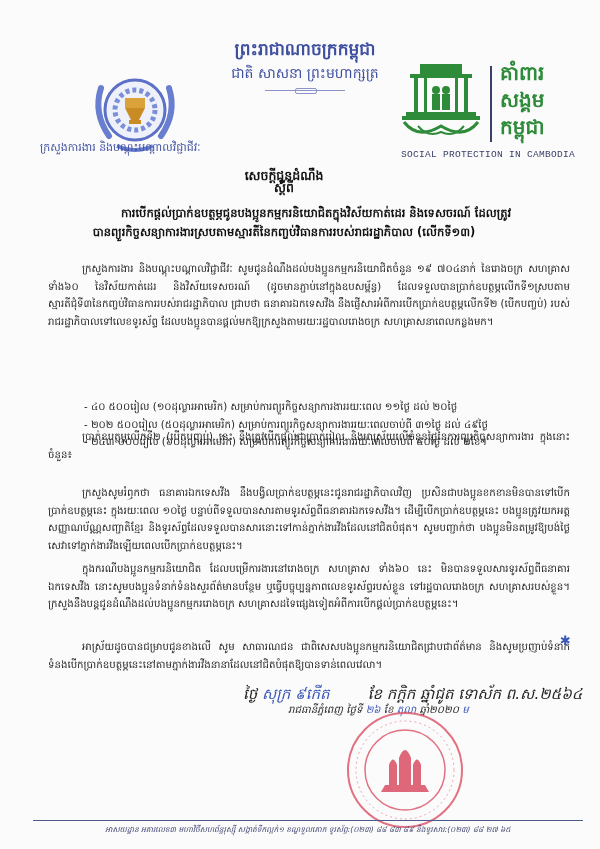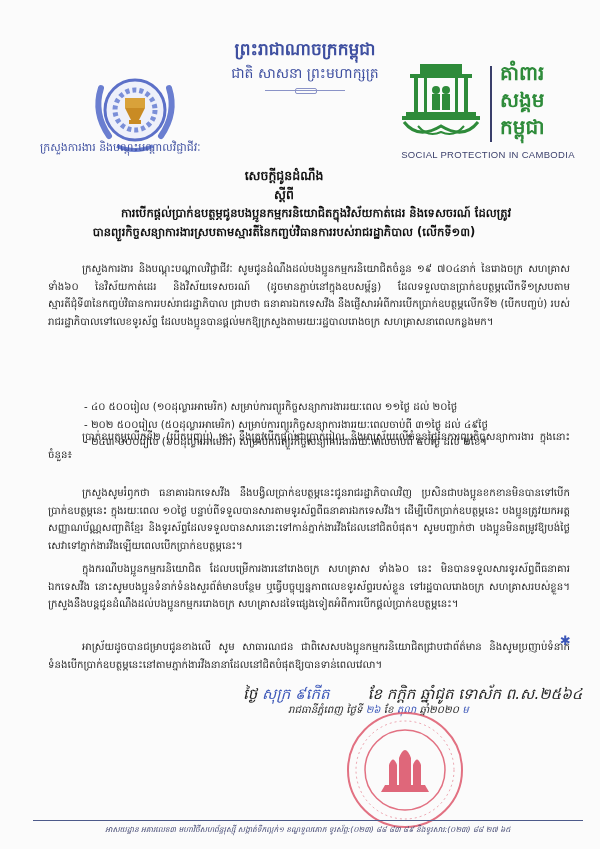--- a/index.html
+++ b/index.html
@@ -7,21 +7,21 @@
     width:600px; height:849px; background:#fbfbfb; position:relative; overflow:hidden;
     font-family:"DejaVu Sans", sans-serif; color:#1a1a1a;
   }
   .abs { position:absolute; }
   .kingdom-title { left:210px; top:38px; width:190px; text-align:center; font-family:"DejaVu Serif", serif; font-weight:bold; font-size:17px; color:#3e4fa0; }
   .kingdom-motto { left:210px; top:64px; width:190px; text-align:center; font-family:"DejaVu Serif", serif; font-size:14px; color:#3e4fa0; }
   .ornament { left:265px; top:90px; width:80px; height:1px; background:#8a93c7; }
   .ornament-mid { left:295px; top:88px; width:20px; height:4px; border:1px solid #8a93c7; border-radius:2px; }
   .ministry-logo { left:87px; top:58px; width:96px; height:100px; }
   .sp-logo { left:398px; top:60px; width:180px; height:86px; }
-  .sp-caption { left:398px; top:149px; width:180px; text-align:center; font-family:Liberation Sans, sans-serif; font-size:9.5px; color:#3a3f6b; letter-spacing:0.3px; }
+  .sp-caption { left:398px; top:149px; width:180px; text-align:center; font-family:Liberation Mono, monospace; font-size:9.5px; color:#3a3f6b; letter-spacing:0.3px; }
   .ministry-name { left:40px; top:140px; font-size:11px; font-weight:normal; color:#3e4fa0; }
   .notice-title { left:0; width:568px; text-align:center; font-weight:bold; font-size:12.5px; color:#111; }
   .para { left:48px; width:522px; font-size:10.2px; line-height:17.6px; color:#222; text-align:justify; }
   .para p { margin:0; }
   .indent { text-indent:34px; }
   .list { left:84px; width:490px; font-size:10.2px; line-height:17.6px; color:#222; }
   .list div { white-space:nowrap; }
   .date1 { left:243px; top:684px; font-size:15px; color:#222; font-style:italic; }
   .date2 { left:288px; top:703px; font-size:10.2px; color:#222; font-style:italic; }
   .handwrite { color:#3b56b8; font-style:italic; }
@@ -73,21 +73,21 @@
     <div>គាំពារ</div>
     <div>សង្គម</div>
     <div>កម្ពុជា</div>
   </div>
 </div>
 <div class="abs sp-caption">SOCIAL PROTECTION IN CAMBODIA</div>
 
 <div class="abs ministry-name">ក្រសួងការងារ និងបណ្ដុះបណ្ដាលវិជ្ជាជីវៈ</div>
 
 <div class="abs notice-title" style="top:168px;">សេចក្ដីជូនដំណឹង</div>
-<div class="abs notice-title" style="top:187px;">ស្ដីពី</div>
+<div class="abs notice-title" style="top:180px;">ស្ដីពី</div>
 <div class="abs notice-title" style="top:206px;font-size:11.5px;padding-left:32px;">ការបើកផ្ដល់ប្រាក់ឧបត្ថម្ភជូនបងប្អូនកម្មករនិយោជិតក្នុងវិស័យកាត់ដេរ និងទេសចរណ៍ ដែលត្រូវ</div>
 <div class="abs notice-title" style="top:225px;font-size:11.5px;">បានព្យួរកិច្ចសន្យាការងារស្របតាមស្មារតីនៃកញ្ចប់វិធានការរបស់រាជរដ្ឋាភិបាល (លើកទី១៣)</div>
 
 <div class="abs para" style="top:260px;">
   <p class="indent">ក្រសួងការងារ និងបណ្ដុះបណ្ដាលវិជ្ជាជីវៈ សូមជូនដំណឹងដល់បងប្អូនកម្មករនិយោជិតចំនួន ១៩ ៧០៤នាក់ នៃរោងចក្រ សហគ្រាស ទាំង៦០ នៃវិស័យកាត់ដេរ និងវិស័យទេសចរណ៍ (ដូចមានភ្ជាប់នៅក្នុងឧបសម្ព័ន្ធ) ដែលទទួលបានប្រាក់ឧបត្ថម្ភលើកទី១ស្របតាមស្មារតីជុំទី៣នៃកញ្ចប់វិធានការរបស់រាជរដ្ឋាភិបាល ជ្រាបថា ធនាគារឯកទេសវីង នឹងផ្ញើសារអំពីការបើកប្រាក់ឧបត្ថម្ភលើកទី២ (បើកបញ្ចប់) របស់រាជរដ្ឋាភិបាលទៅលេខទូរស័ព្ទ ដែលបងប្អូនបានផ្ដល់មកឱ្យក្រសួងតាមរយៈរដ្ឋបាលរោងចក្រ សហគ្រាសនាពេលកន្លងមក។</p>
 </div>
 <div class="abs para" style="top:380px;margin-top:48px;">
   <p class="indent">ប្រាក់ឧបត្ថម្ភលើកទី២ (បើកបញ្ចប់) នេះ នឹងត្រូវបើកផ្ដល់ជាប្រាក់រៀល និងអាស្រ័យលើចំនួនថ្ងៃនៃការព្យួរកិច្ចសន្យាការងារ ក្នុងនោះចំនួន៖</p>
 </div>
 <div class="abs list" style="top:398px;">

